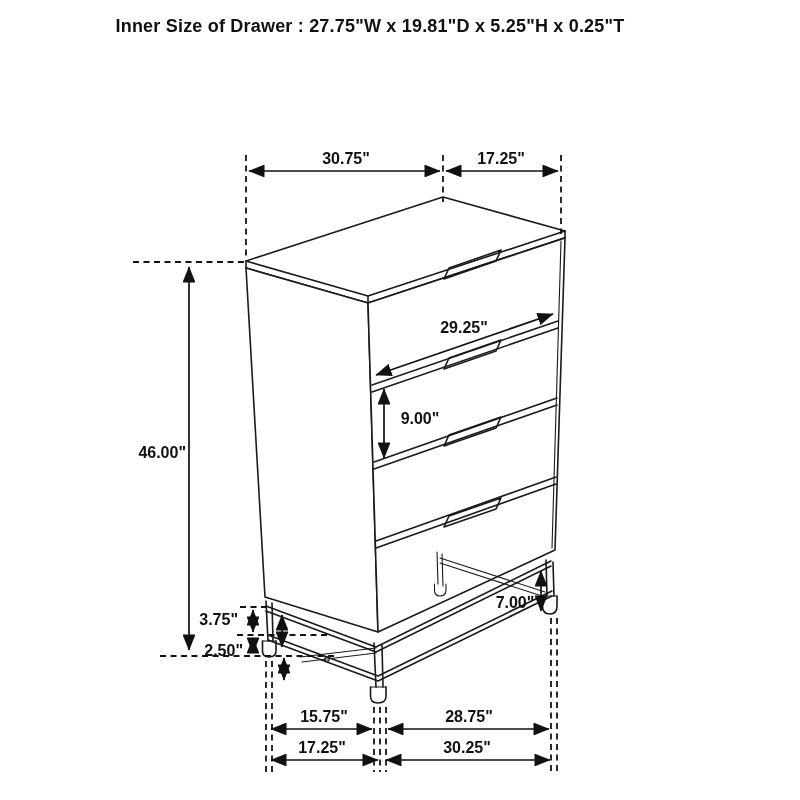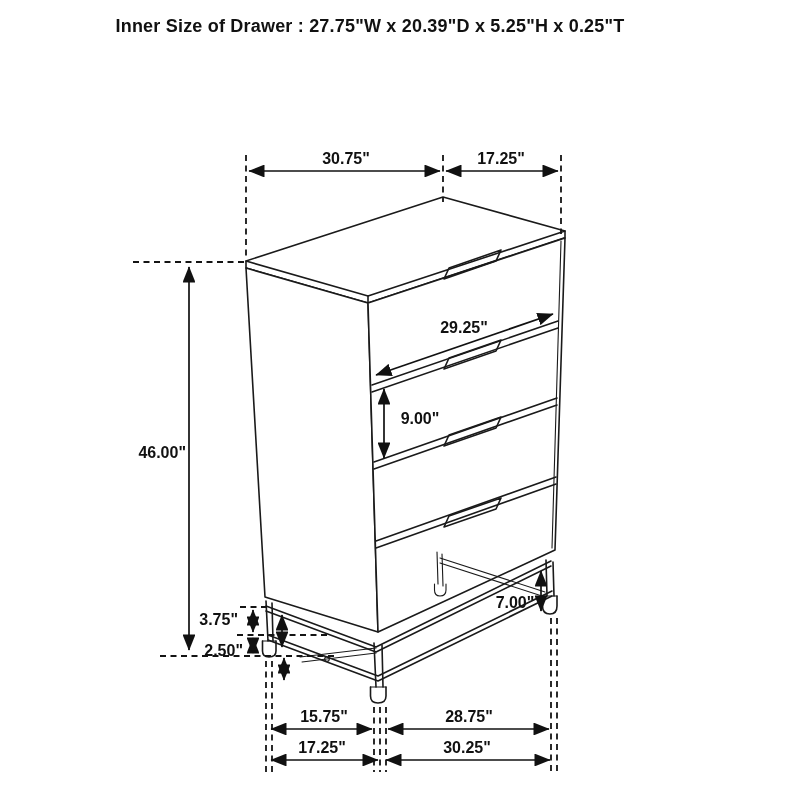--- a/index.html
+++ b/index.html
@@ -12,21 +12,21 @@
   .thin{fill:none;stroke:#1a1a1a;stroke-width:1.1;stroke-linejoin:round;stroke-linecap:round;}
   .face{fill:#ffffff;stroke:#1a1a1a;stroke-width:1.6;stroke-linejoin:round;}
   .dash{fill:none;stroke:#141414;stroke-width:1.8;stroke-dasharray:6 4.5;}
   .dim{fill:none;stroke:#111;stroke-width:1.7;marker-start:url(#arw);marker-end:url(#arw);}
   .lbl{font:bold 16px "Liberation Sans",sans-serif;fill:#111;}
 </style>
 </head>
 <body>
 
 <div class="page">
-  <div class="title">Inner Size of Drawer : 27.75"W x 20.39"D x 5.25"H x 0.25"T</div>
+  <div class="title">Inner Size of Drawer : 27.75"W x 19.81"D x 5.25"H x 0.25"T</div>
 
   <svg width="800" height="800" viewBox="0 0 800 800">
     <defs>
       <marker id="arw" viewBox="0 0 10 8" refX="9.6" refY="4" markerWidth="9.5" markerHeight="7.6" orient="auto-start-reverse">
         <path d="M0,0 L10,4 L0,8 Z" fill="#111"></path>
       </marker>
     </defs>
 
     <g>
 

